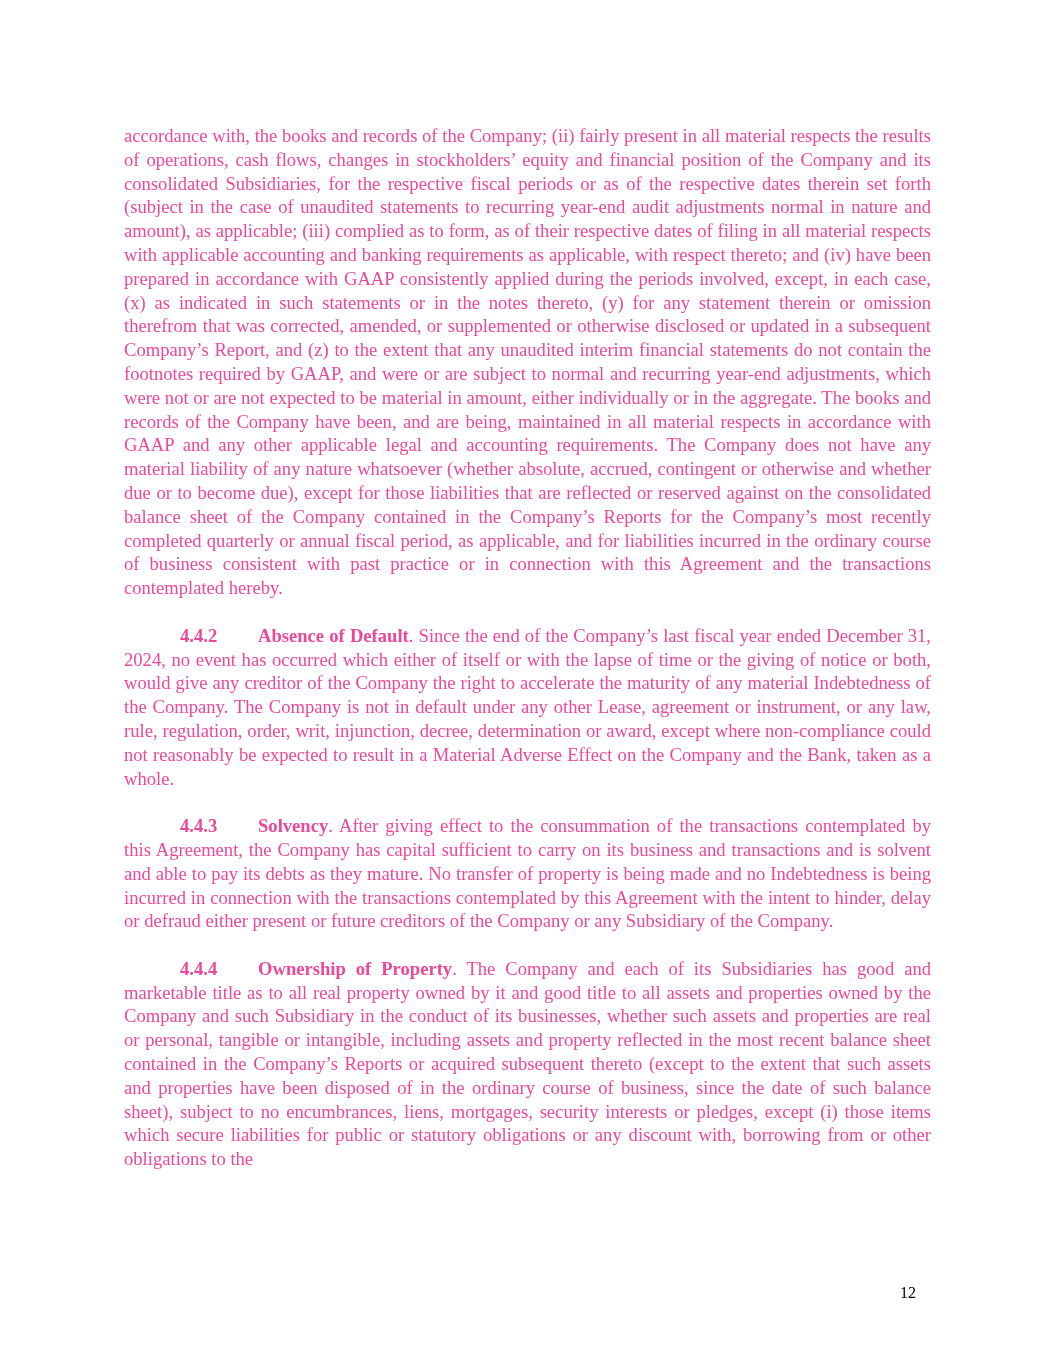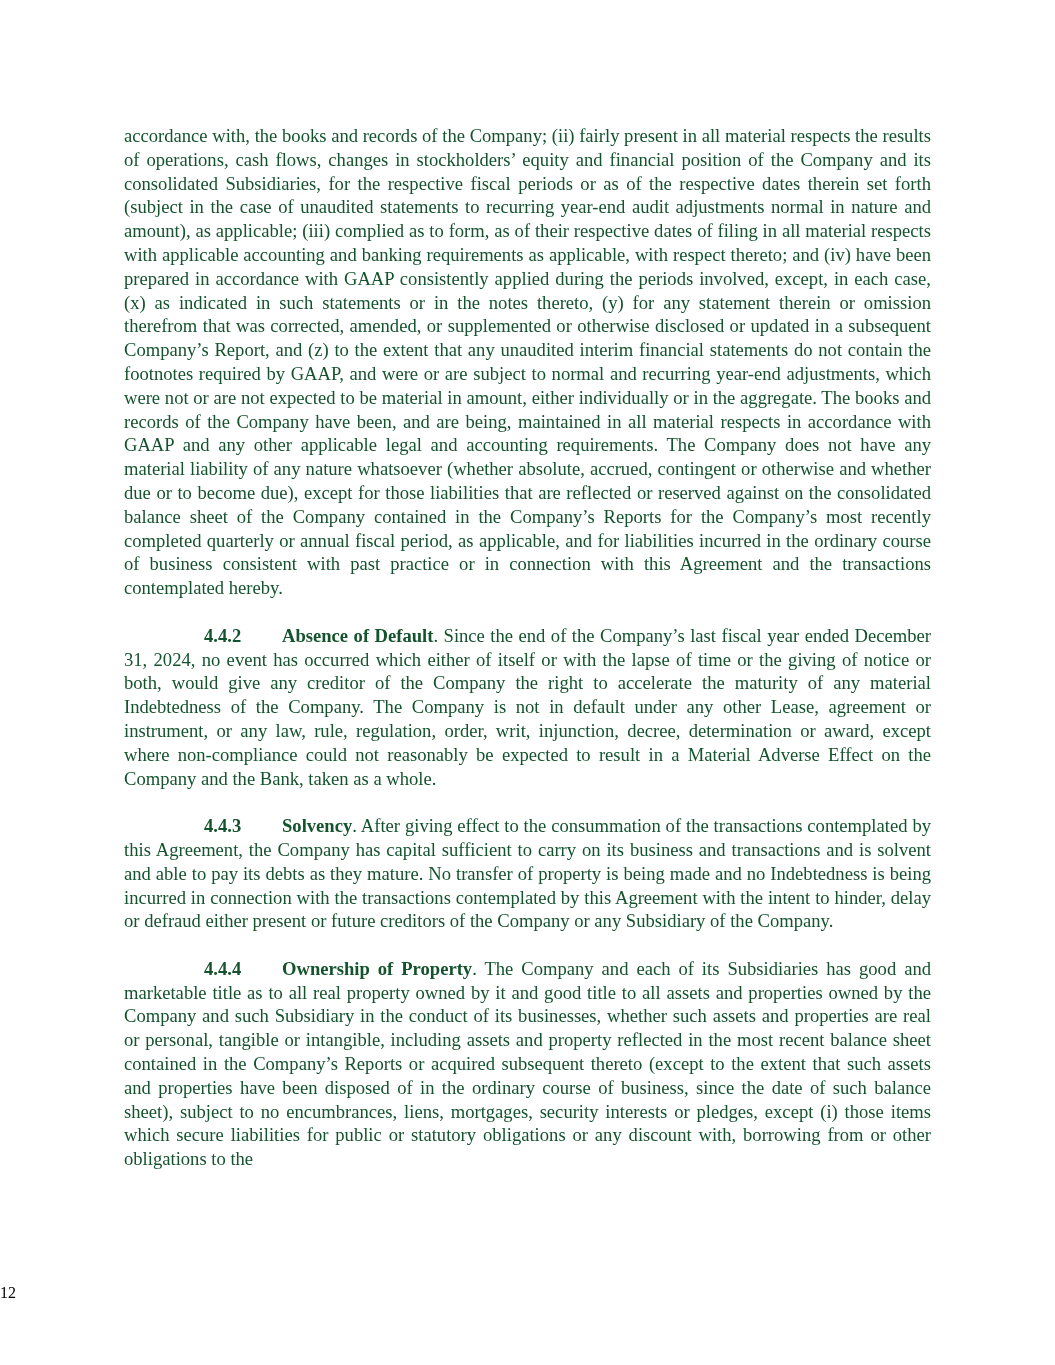--- a/index.html
+++ b/index.html
@@ -1,26 +1,26 @@
 <!DOCTYPE html>
 <html><head>
 <meta charset="utf-8">
 <style>
   html, body { margin: 0; padding: 0; background: #ffffff; }
   body { width: 1055px; height: 1365px; position: relative; overflow: hidden; }
   .page {
     position: absolute; left: 124px; top: 124px; width: 807px;
     font-family: "Liberation Serif", serif; font-size: 18.6px; line-height: 23.8px;
-    color: #14532d; text-align: justify;
+    color: #ec4899; text-align: justify;
   }
   .para { margin: 0 0 23.8px 0; }
-  .sec-num { font-weight: bold; display: inline-block; margin-left: 80px; width: 78px; }
+  .sec-num { font-weight: bold; display: inline-block; margin-left: 56px; width: 78px; }
   .sec-title { font-weight: bold; }
   .page-num {
-    position: absolute; top: 1284px; left: 0; width: 916px; text-align: left;
+    position: absolute; top: 1284px; left: 0; width: 916px; text-align: right;
     font-family: "Liberation Serif", serif; font-size: 16px; color: #000;
   }
 </style>
 </head>
 <body>
 
 <div class="page">
   <p class="para">accordance with, the books and records of the Company; (ii) fairly present in all material respects the results of operations, cash flows, changes in stockholders’ equity and financial position of the Company and its consolidated Subsidiaries, for the respective fiscal periods or as of the respective dates therein set forth (subject in the case of unaudited statements to recurring year-end audit adjustments normal in nature and amount), as applicable; (iii) complied as to form, as of their respective dates of filing in all material respects with applicable accounting and banking requirements as applicable, with respect thereto; and (iv) have been prepared in accordance with GAAP consistently applied during the periods involved, except, in each case, (x) as indicated in such statements or in the notes thereto, (y) for any statement therein or omission therefrom that was corrected, amended, or supplemented or otherwise disclosed or updated in a subsequent Company’s Report, and (z) to the extent that any unaudited interim financial statements do not contain the footnotes required by GAAP, and were or are subject to normal and recurring year-end adjustments, which were not or are not expected to be material in amount, either individually or in the aggregate.  The books and records of the Company have been, and are being, maintained in all material respects in accordance with GAAP and any other applicable legal and accounting requirements.  The Company does not have any material liability of any nature whatsoever (whether absolute, accrued, contingent or otherwise and whether due or to become due), except for those liabilities that are reflected or reserved against on the consolidated balance sheet of the Company contained in the Company’s Reports for the Company’s most recently completed quarterly or annual fiscal period, as applicable, and for liabilities incurred in the ordinary course of business consistent with past practice or in connection with this Agreement and the transactions contemplated hereby.</p>
 
   <p class="para">

